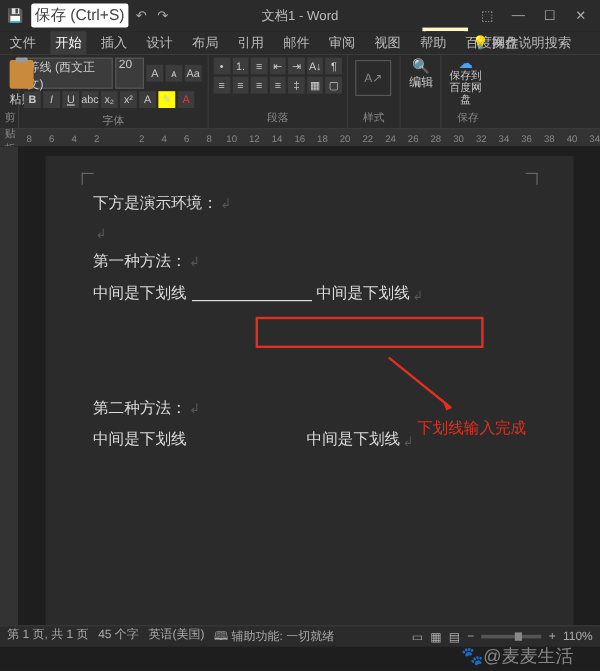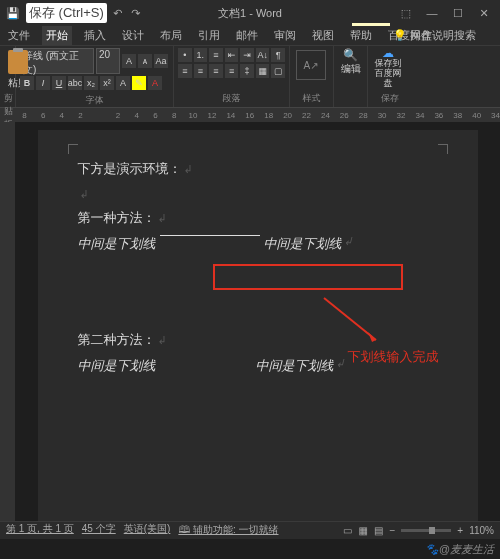--- a/index.html
+++ b/index.html
@@ -45,36 +45,36 @@
 
 
 .docarea { position: relative; background: #1e1e1e; height: 414px; display: flex; }
 .vruler { width: 15px; background: #333; }
 .page { margin: 8px auto 0; width: 440px; height: 400px; background: #2b2b2b; position: relative; padding: 30px 40px; color: #ddd; font-size: 13px; }
 .corner { position: absolute; width: 10px; height: 10px; border-color: #666; }
 .corner.tl { top: 14px; left: 30px; border-left: 1px solid #666; border-top: 1px solid #666; }
 .corner.tr { top: 14px; right: 30px; border-right: 1px solid #666; border-top: 1px solid #666; }
 .ptext { margin-bottom: 8px; }
 .para-mark { color: #555; font-size: 11px; margin-left: 2px; }
-.underline-row { display: flex; align-items: flex-start; font-style: italic; }
+.underline-row { display: flex; align-items: flex-end; }
 .underline-gap { display: inline-block; width: 100px; border-bottom: 1px solid #ddd; margin: 0 4px 2px; }
 .red-box { position: absolute; border: 2px solid #e03020; top: 134px; left: 175px; width: 190px; height: 26px; }
 .arrow-line { position: absolute; top: 164px; left: 278px; width: 70px; height: 50px; }
 .arrow-line svg { width: 100%; height: 100%; }
 .annotation { position: absolute; top: 218px; left: 310px; color: #e03020; font-size: 13px; }
 
 
 .status { position: absolute; bottom: 20px; left: 0; right: 0; height: 18px; background: #2b2b2b; display: flex; align-items: center; font-size: 10px; color: #aaa; padding: 0 6px; border-top: 1px solid #3a3a3a; justify-content: space-between; }
-.status-left { display: flex; gap: 8px; text-decoration: underline; }
+.status-left { display: flex; gap: 8px; }
 .status-right { display: flex; gap: 6px; align-items: center; }
 .zoom-slider { width: 50px; height: 3px; background: #555; position: relative; }
 .zoom-slider::before { content: ""; position: absolute; left: 28px; top: -2px; width: 6px; height: 7px; background: #888; }
 
 
-.watermark { position: absolute; bottom: 2px; right: 6px; font-size: 11px; color: #888; font-style: italic; }
+.watermark { position: absolute; bottom: 2px; right: 22px; font-size: 15px; color: #888; }
 </style>
 </head>
 <body>
 
 <div class="titlebar">
   <div class="qat">
     <span class="icon">💾</span>
     <span class="save-tip">保存 (Ctrl+S)</span>
     <span class="icon">↶</span>
     <span class="icon">↷</span>

